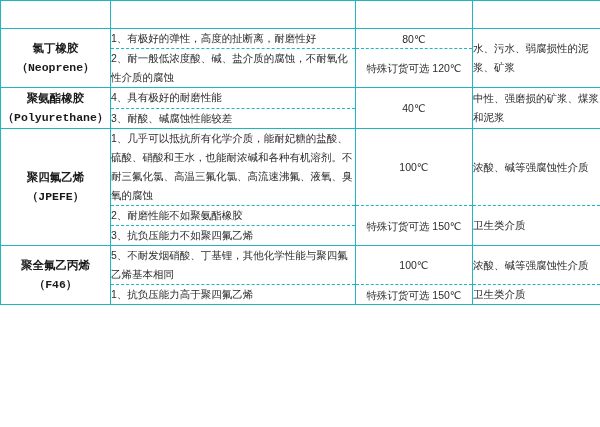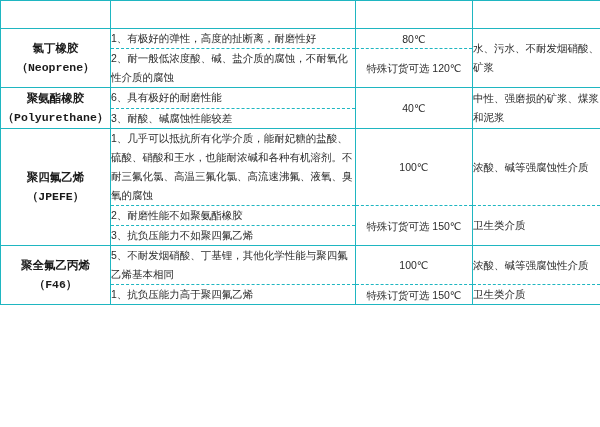--- a/index.html
+++ b/index.html
@@ -106,33 +106,33 @@
     </thead>
     <tbody>
 
       <tr>
         <td class="material" rowspan="2">
           <span>氯丁橡胶</span>
           <span class="en">（Neoprene）</span>
         </td>
         <td class="perf dash-bottom">1、有极好的弹性，高度的扯断离，耐磨性好</td>
         <td class="temp dash-bottom">80℃</td>
-        <td class="range" rowspan="2">水、污水、不耐发烟硝酸、矿浆</td>
+        <td class="range" rowspan="2">水、污水、弱腐损性的泥浆、矿浆</td>
       </tr>
       <tr>
         <td class="perf dash-top">2、耐一般低浓度酸、碱、盐介质的腐蚀，不耐氧化性介质的腐蚀</td>
         <td class="temp dash-top">特殊订货可选 120℃</td>
       </tr>
 
       <tr>
         <td class="material" rowspan="2">
           <span>聚氨酯橡胶</span>
           <span class="en">（Polyurethane）</span>
         </td>
-        <td class="perf dash-bottom">6、具有极好的耐磨性能</td>
+        <td class="perf dash-bottom">4、具有极好的耐磨性能</td>
         <td class="temp" rowspan="2">40℃</td>
         <td class="range" rowspan="2">中性、强磨损的矿浆、煤浆和泥浆</td>
       </tr>
       <tr>
         <td class="perf dash-top">3、耐酸、碱腐蚀性能较差</td>
       </tr>
 
       <tr>
         <td class="material" rowspan="3">
           <span>聚四氟乙烯</span>

